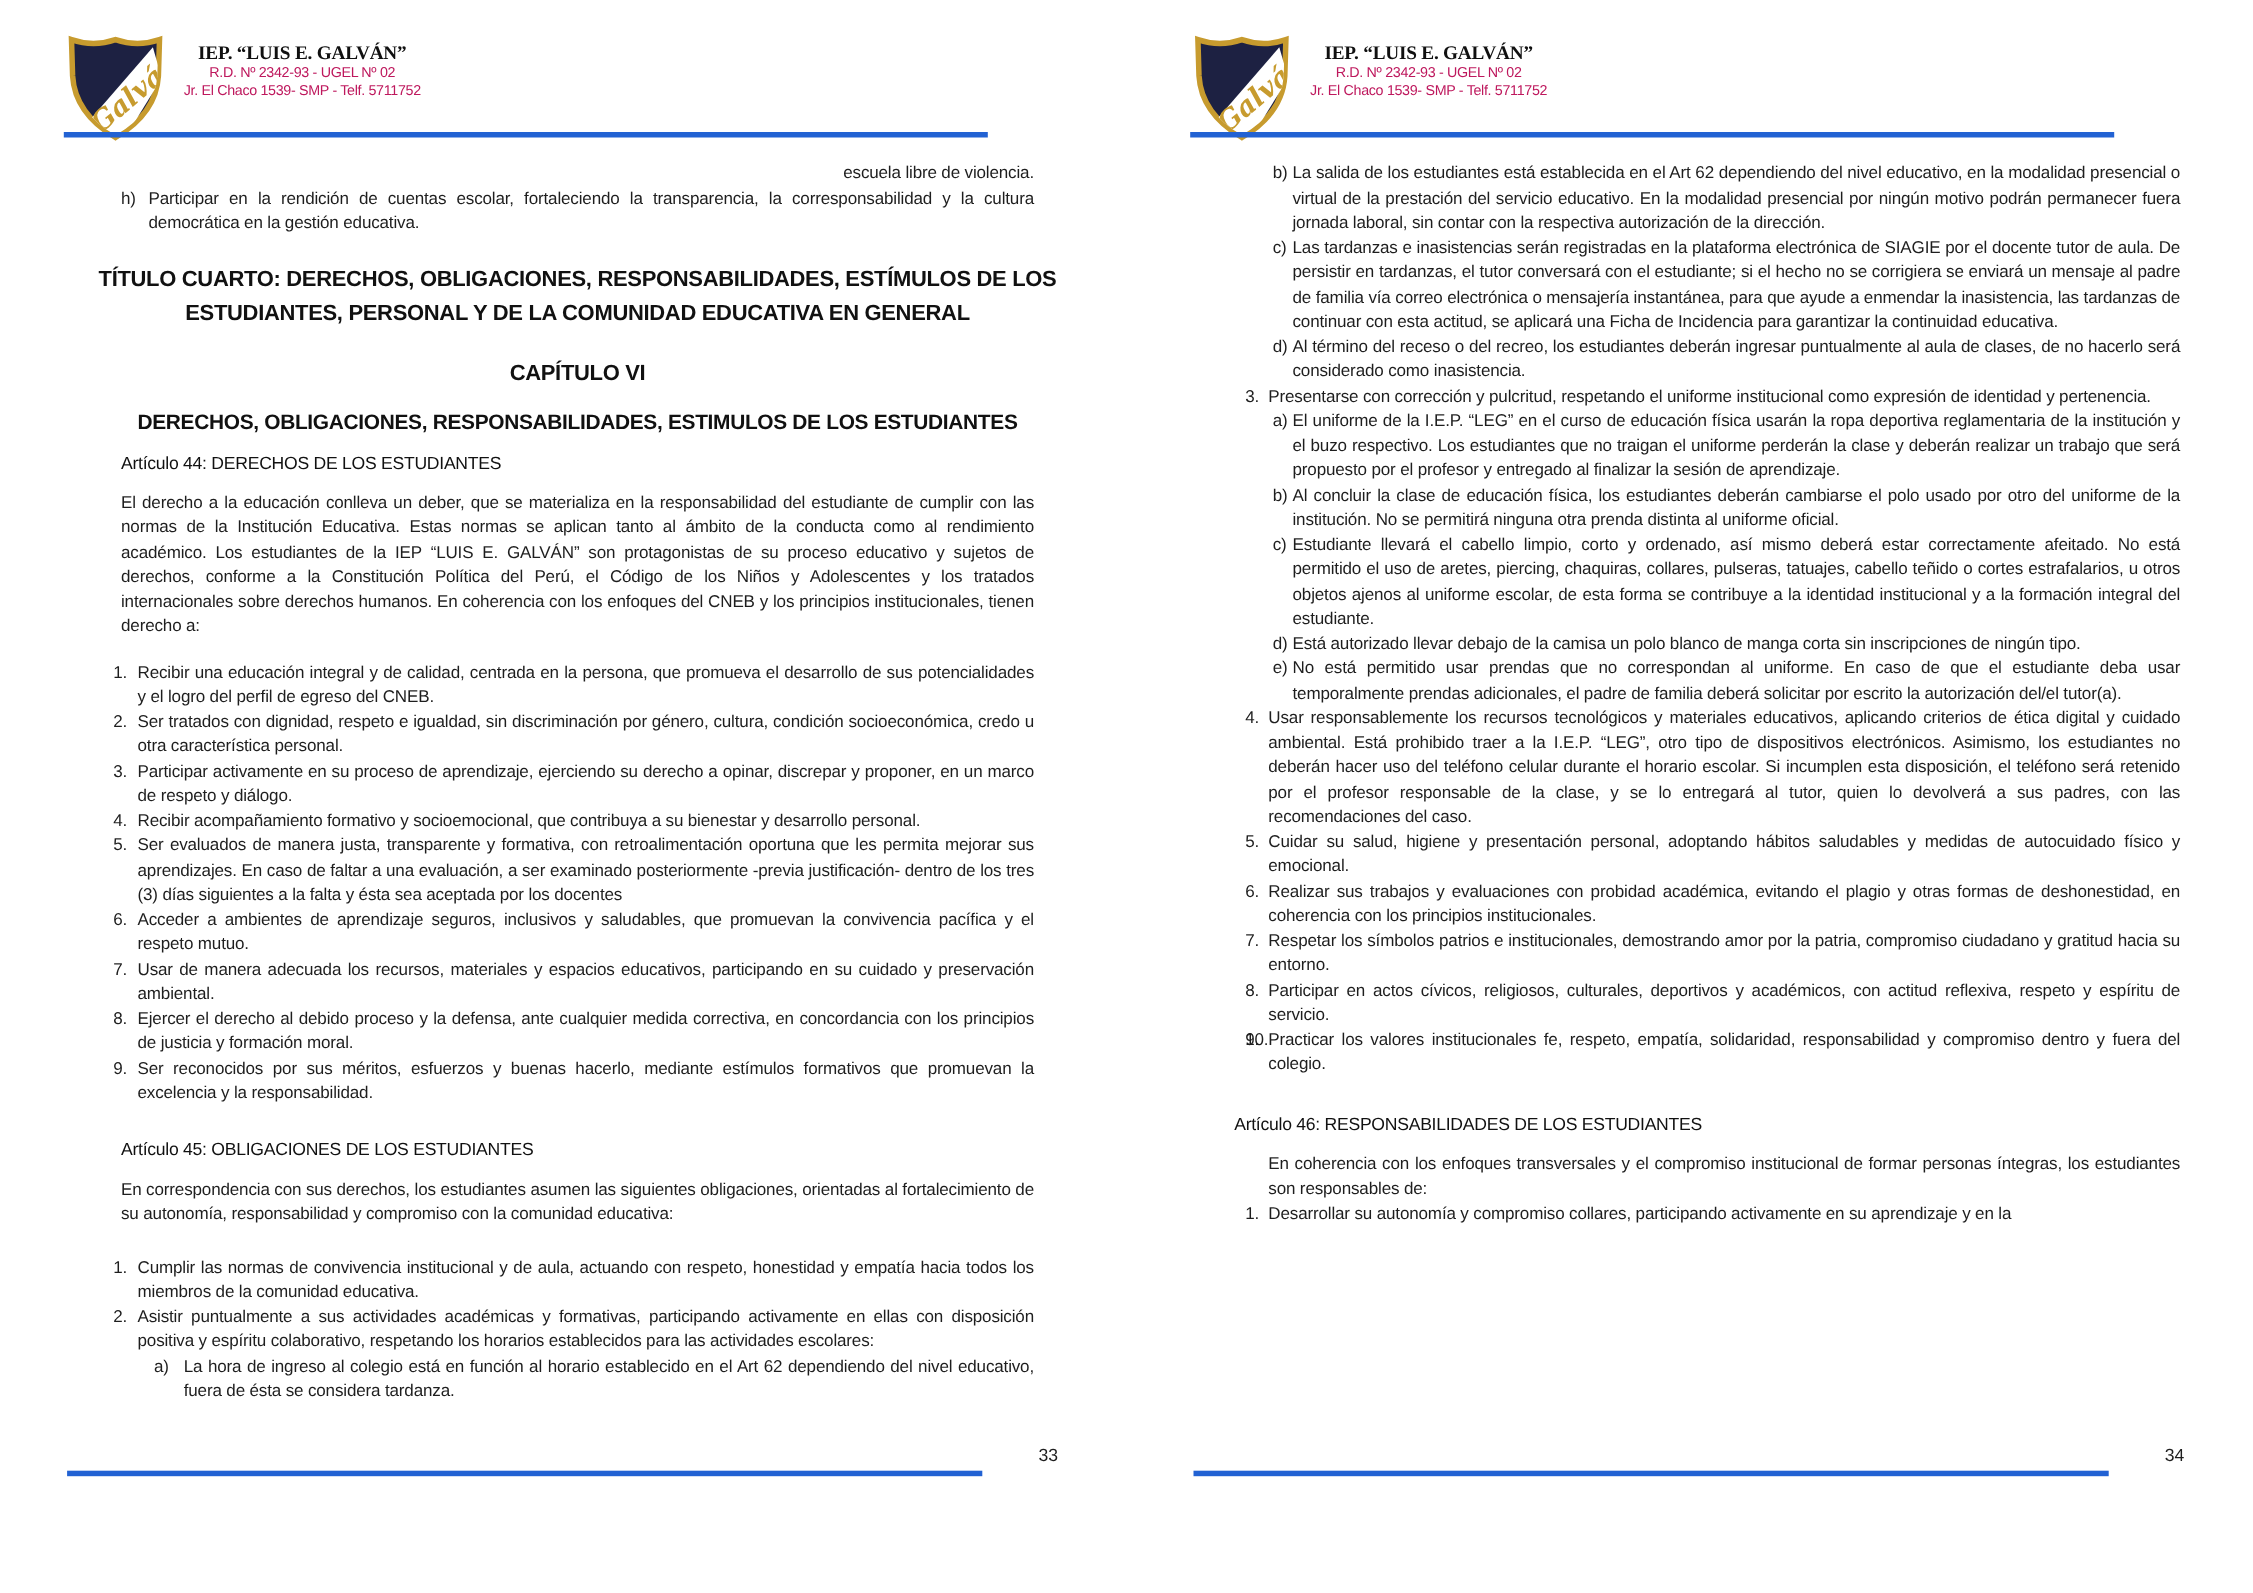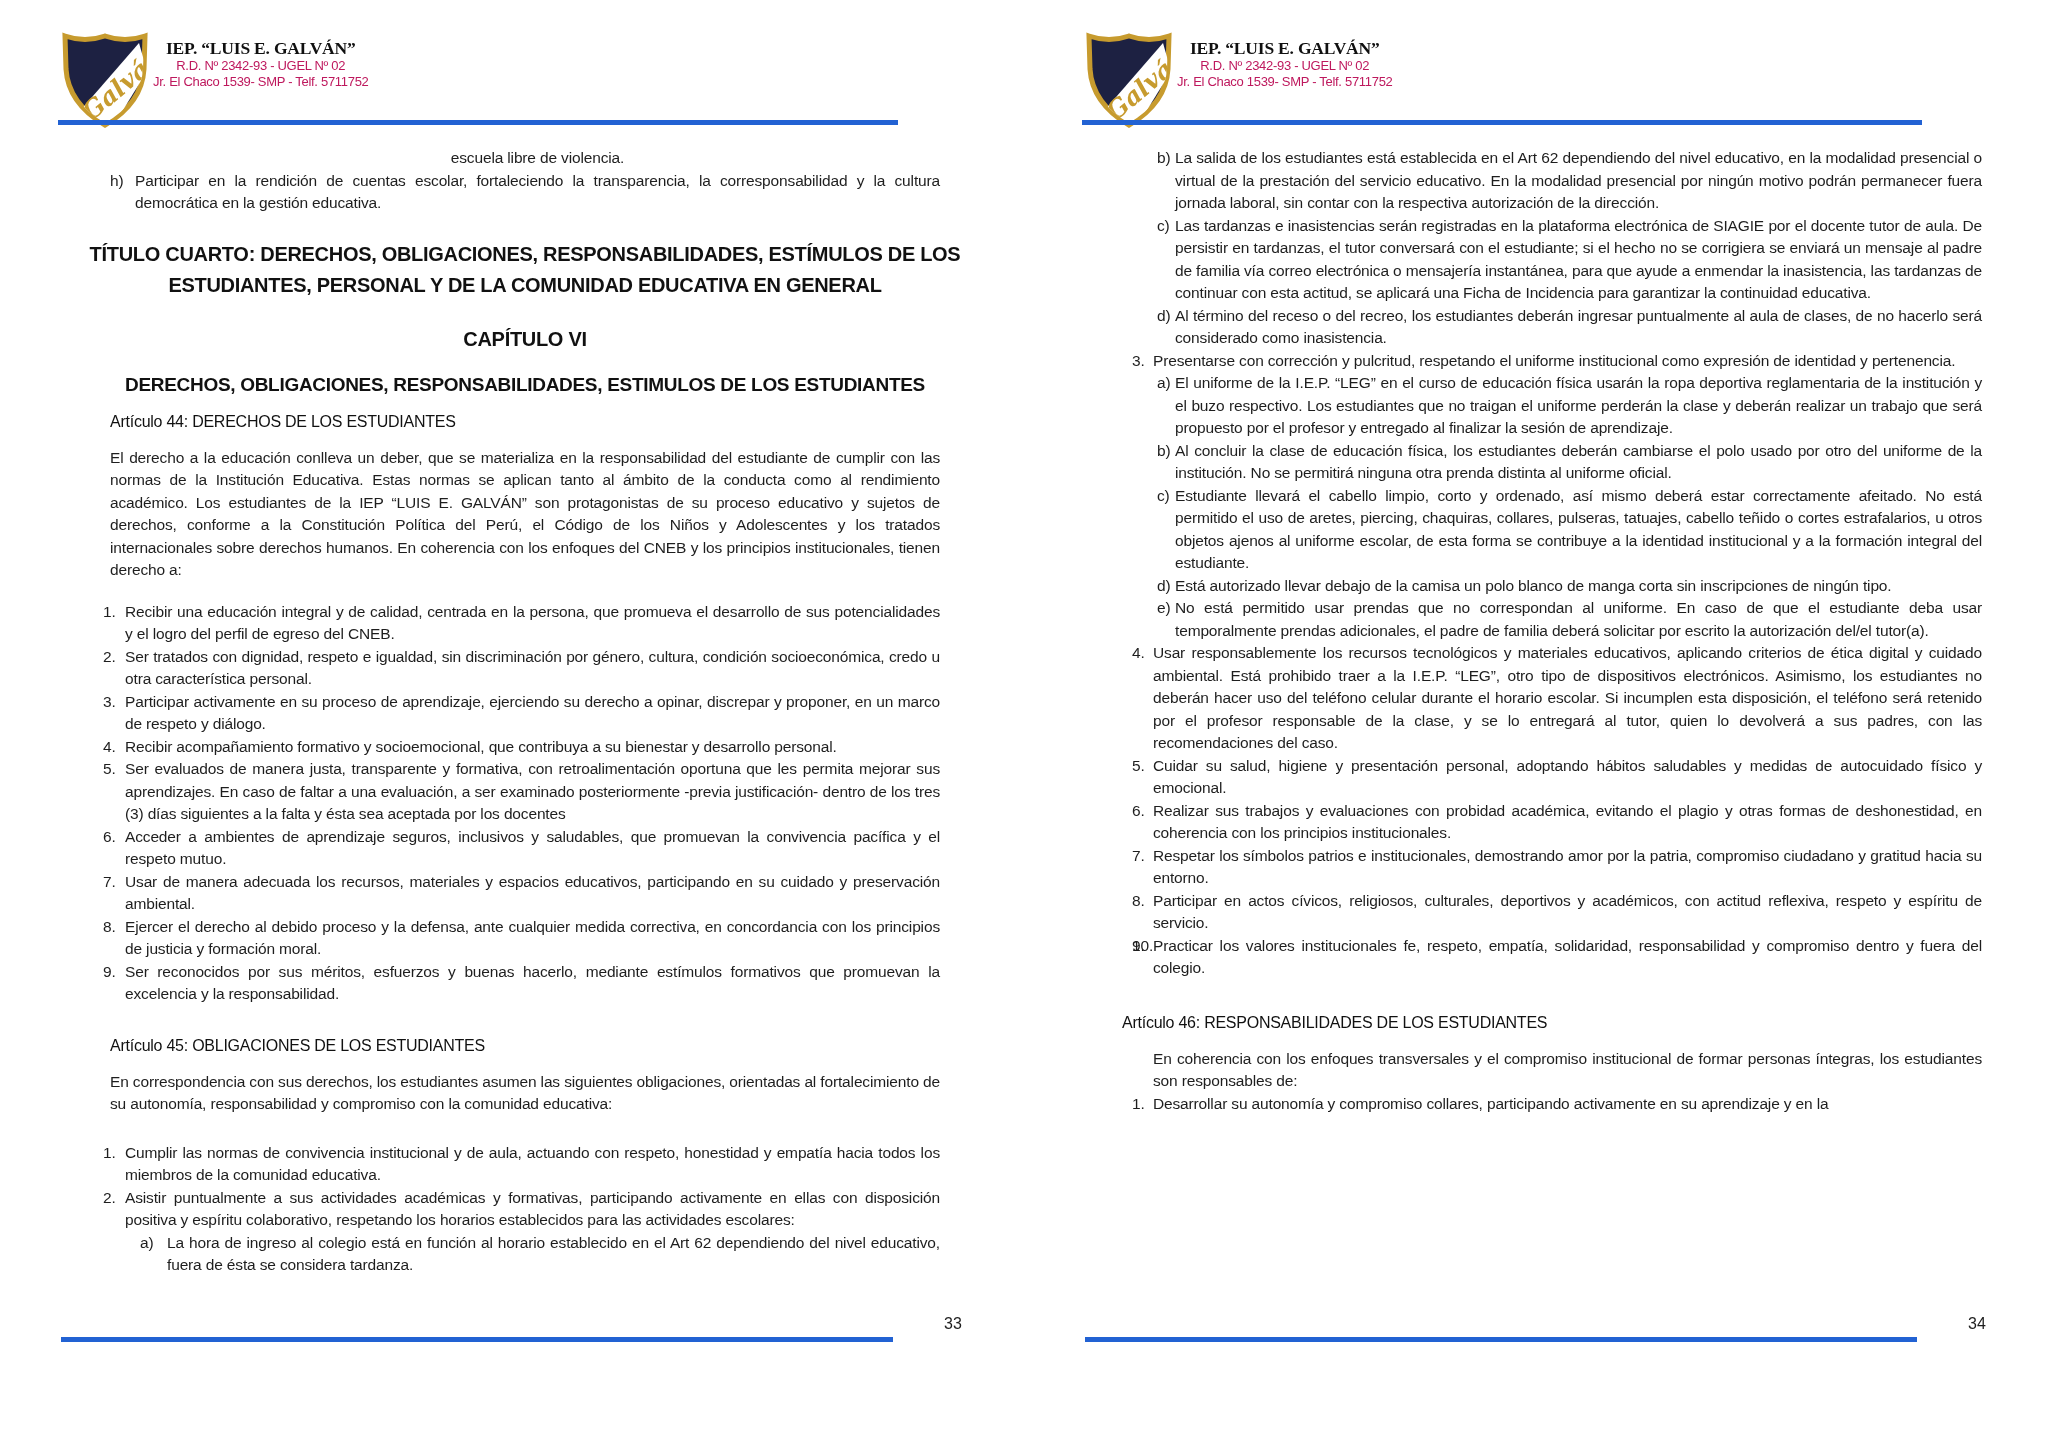--- a/index.html
+++ b/index.html
@@ -4,35 +4,35 @@
 <style>
   html,body { margin:0; padding:0; background:#ffffff; }
   body { width:2048px; height:1448px; overflow:hidden;
          font-family:"Liberation Sans", sans-serif; color:#1e1e1e; }
   .spread { display:flex; width:2048px; height:1448px; background:#fff; }
   .page { position:relative; width:1024px; height:1448px; box-sizing:border-box; }
 
   
   .page-header { position:absolute; top:27px; left:57px; display:flex; align-items:flex-start; }
   .logo { width:96px; height:102px; flex:0 0 auto; }
-  .header-text { padding-top:11px; text-align:center; }
+  .header-text { margin-left:14px; padding-top:11px; text-align:center; }
   .school-name { font-family:"Liberation Serif", serif; font-weight:bold; font-size:17.5px;
                  letter-spacing:-0.2px; color:#101010; line-height:20px; }
   .school-sub { font-size:13px; letter-spacing:-0.3px; color:#be185d; line-height:15.5px; }
 
   .rule-top    { position:absolute; left:58px;  top:120px;  width:840px; height:5px; }
   .rule-bottom { position:absolute; left:61px;  top:1337px; width:832px; height:5px; }
   .page-num    { position:absolute; left:944px; top:1315px; font-size:16px; color:#1e1e1e;text-align:right; }
 
   
   .content { position:absolute; top:147px; }
   .c1 { left:110px; width:830px; }
   .c2 { left:98px;  width:860px; }
   .t  { font-size:15.5px; line-height:22.5px; letter-spacing:-0.15px; text-align:justify; margin:0; }
-  .cont-line { margin-left:25px; text-align:center; }
+  .cont-line { margin-left:25px; text-align:right; }
 
   .li { position:relative; }
   .m  { position:absolute; left:0; top:0; }
 
   
   .lh-item { padding-left:25px; }
   .lh-item > .m { left:0; }
 
   
   .doc-title { margin:24px -22px 0 -22px; text-align:center; font-weight:bold;

